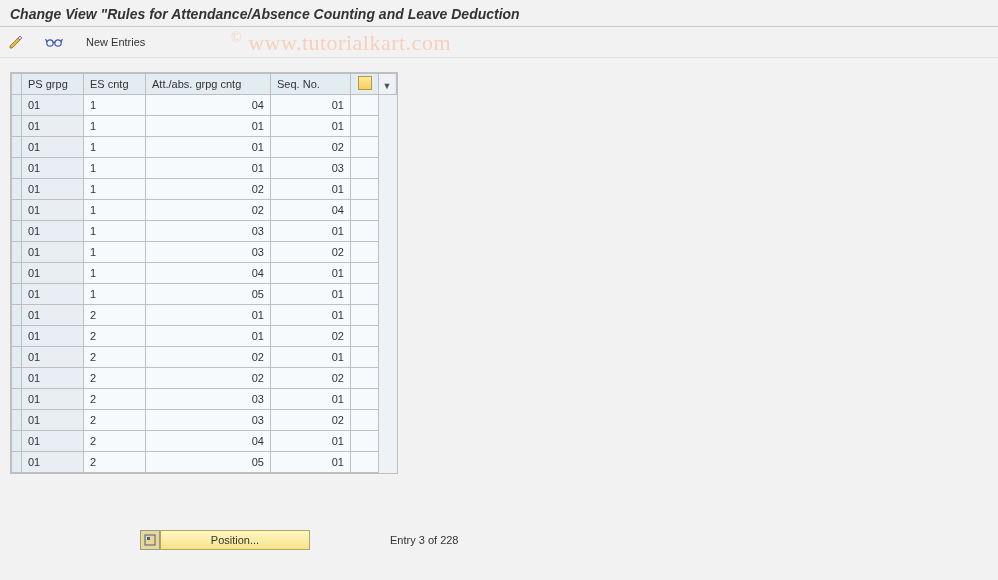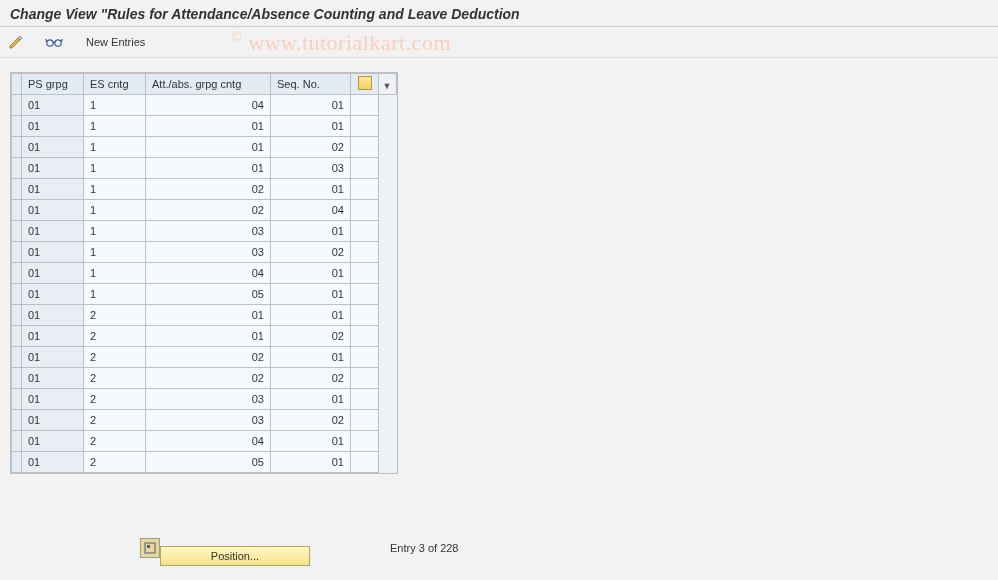--- a/index.html
+++ b/index.html
@@ -148,21 +148,20 @@
       display: inline-flex;
       align-items: center;
       justify-content: center;
       background: linear-gradient(#fff7c6, #f5e38a);
       border: 1px solid #b5a65a;
       height: 20px;
       width: 150px;
       font-size: 11px;
       color: #333;
       cursor: pointer;
-      margin-top: 16px;
     }
     .entry-text {
       margin-left: 80px;
       font-size: 11px;
       color: #333;
     }
     .cfg-icon {
       display:inline-block;
       width: 14px; height: 14px;
       background: linear-gradient(#ffe9a0,#f7cf5e);

